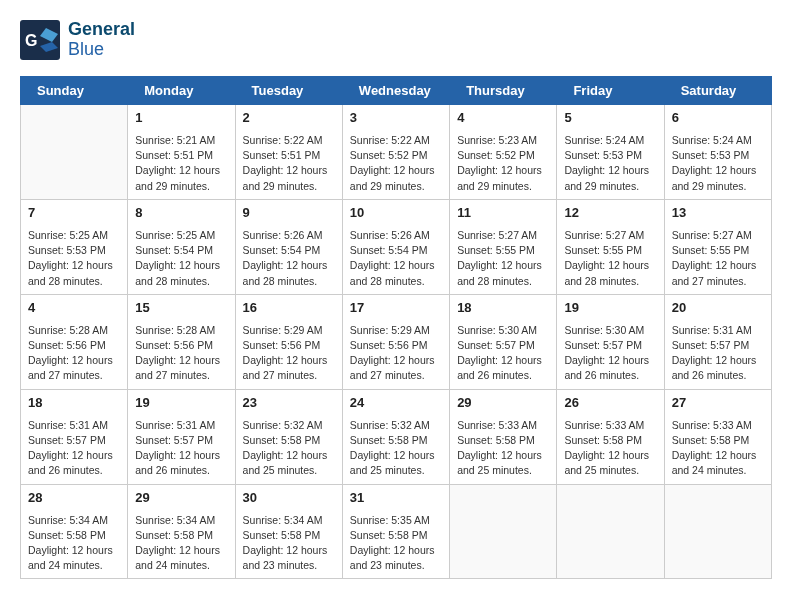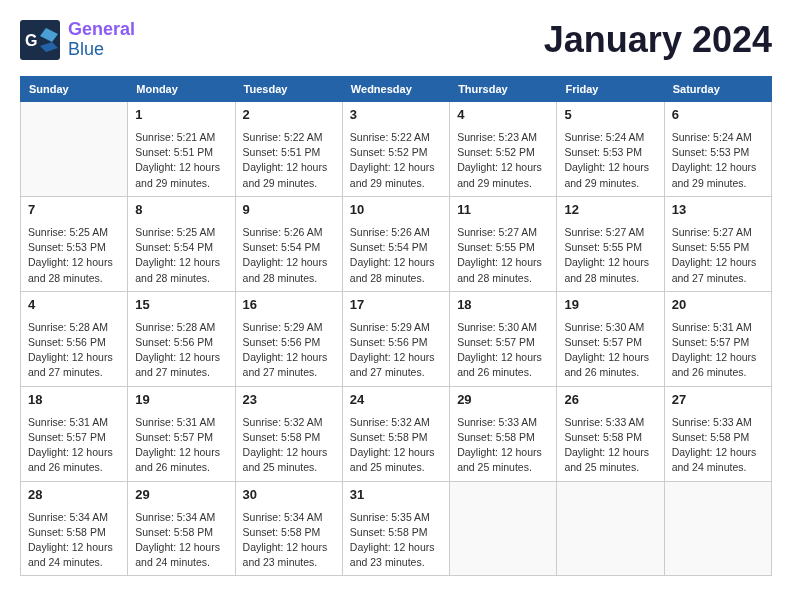--- a/index.html
+++ b/index.html
@@ -41,22 +41,22 @@
     }
     .calendar-table {
       width: 100%;
       border-collapse: collapse;
       border: 1px solid #ccc;
     }
     .calendar-table th {
       background-color: #2563a8;
       color: #fff;
       text-align: left;
-      padding: 6px 8px;
-      font-size: 11px;
+      padding: 6px 16px;
+      font-size: 13px;
       font-weight: bold;
       border: 1px solid #2563a8;
     }
     .calendar-table td {
       vertical-align: top;
       padding: 5px 7px;
       border: 1px solid #ccc;
       font-size: 11px;
       color: #222;
       width: 14.28%;
@@ -89,27 +89,26 @@
     <div class="logo-wrapper">
       <div style="position:relative; width:40px; height:40px; margin-right:4px;">
         <svg width="40" height="40" viewBox="0 0 40 40">
           <rect x="0" y="0" width="40" height="40" rx="3" fill="#1a2e4a"></rect>
           <text x="5" y="26" font-size="16" font-weight="bold" fill="white" font-family="Arial">G</text>
           <polygon points="26,8 38,14 32,22 20,16" fill="#4a9fd4"></polygon>
           <polygon points="32,22 38,28 26,32 20,26" fill="#2563a8"></polygon>
         </svg>
       </div>
       <div>
-        <div style="font-size:18px; font-weight:bold; color:#8b5cf6; line-height:1.1;">General</div>
+        <div style="font-size:18px; font-weight:bold; color:#0c4a6e; line-height:1.1;">General</div>
         <div style="font-size:18px; font-weight:normal; color:#2563a8; line-height:1.1;">Blue</div>
       </div>
     </div>
   </div>
   <div class="title-block">
-    <div class="month-title">January 2024</div>
   </div>
 </div>
 
 <table class="calendar-table">
   <thead>
     <tr>
     <th>Sunday</th>
         <th>Monday</th>
         <th>Tuesday</th>
         <th>Wednesday</th>

